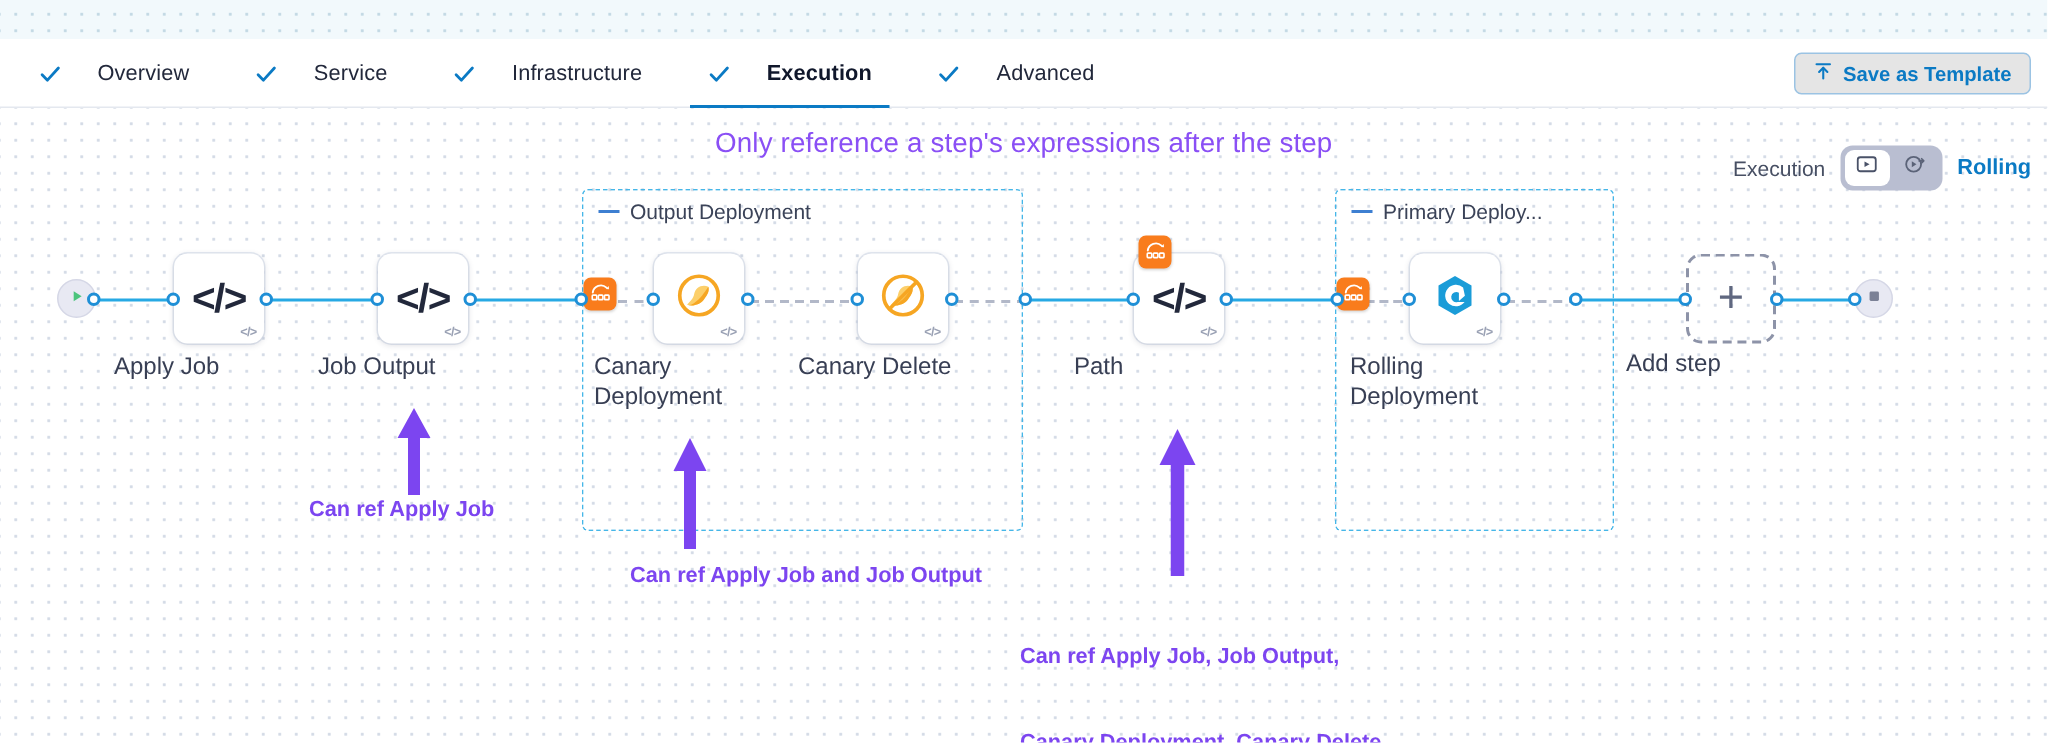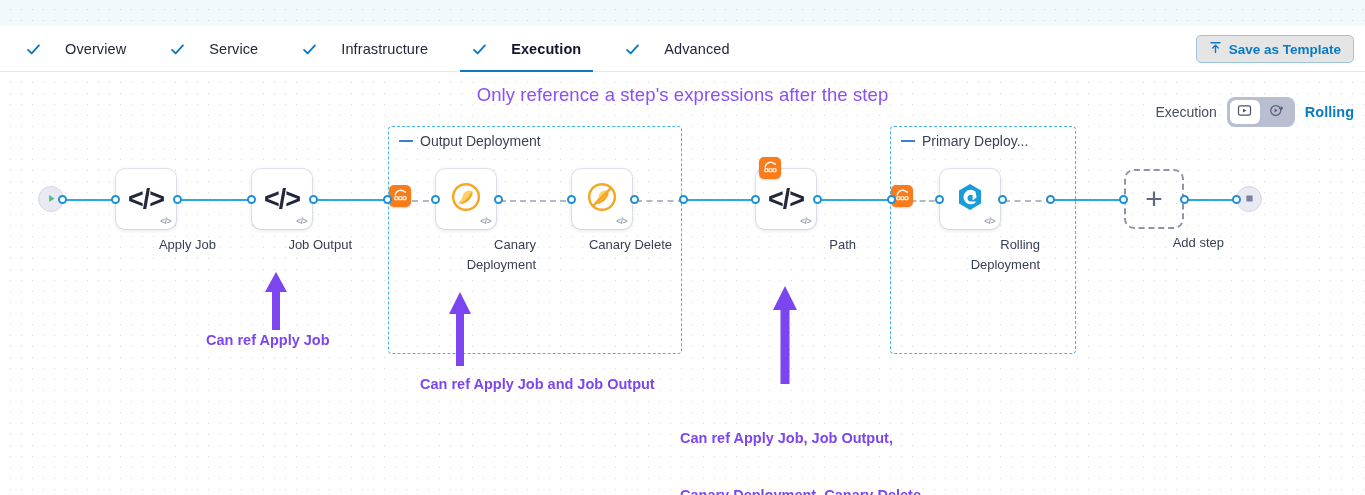--- a/index.html
+++ b/index.html
@@ -89,21 +89,21 @@
     background: #ffffff; border-radius: 9px;
     box-shadow: 0 1px 4px rgba(30,40,70,.16), 0 0 0 1px rgba(220,226,238,.7);
     display: flex; align-items: center; justify-content: center; cursor: pointer;
   }
   .node .codeglyph { font-family: "Liberation Sans", sans-serif; font-size: 27px; font-weight: bold; color: #22283b; letter-spacing: -1px; }
   .node .minibadge {
     position: absolute; right: 5px; bottom: 3px;
     font-size: 8.5px; color: #9aa1b4; font-weight: bold; letter-spacing: -.5px;
   }
   .nlabel {
-    position: absolute; text-align: right; font-size: 13px; color: #383f54;
+    position: absolute; text-align: left; font-size: 16px; color: #383f54;
     line-height: 20px; width: 140px; cursor: default;
   }
 
   .endcap {
     position: absolute; width: 26px; height: 26px; border-radius: 50%;
     background: #e8e9f3; border: 1px solid #d5d7e6;
     display: flex; align-items: center; justify-content: center;
   }
 
   .addstep {

